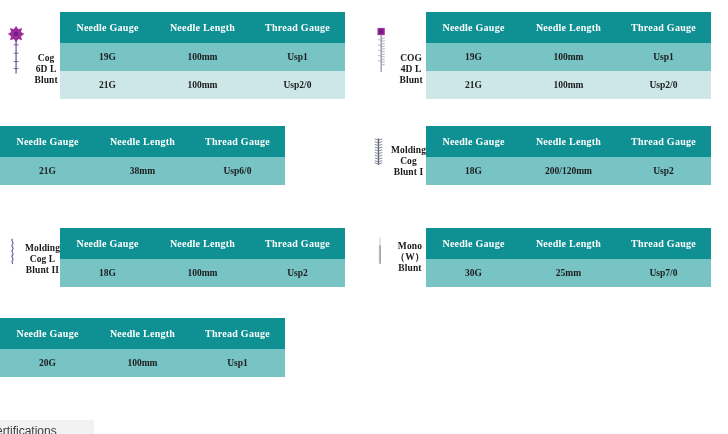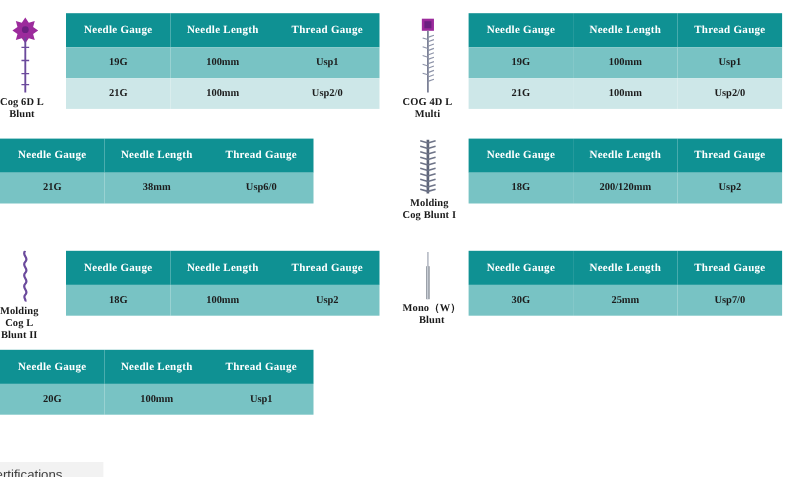--- a/index.html
+++ b/index.html
@@ -27,22 +27,22 @@
     position: absolute;
     display: flex;
     flex-direction: row;
     align-items: flex-start;
   }
 
   .product-figure {
     width: 60px;
     flex: 0 0 60px;
     display: flex;
-    flex-direction: column;
-    align-items: flex-start;
+    flex-direction: row;
+    align-items: flex-end;
   }
 
   .needle-art {
     display: block;
   }
 
   .product-label {
     text-align: center;
     font-family: "Liberation Serif", serif;
     font-size: 9.5px;
@@ -185,21 +185,21 @@
           <g stroke="#8d93a8" stroke-width="1.0" fill="none">
             <line x1="23" y1="24" x2="18.2" y2="22.5"></line>
               <line x1="23" y1="32" x2="18.2" y2="30.5"></line>
             <line x1="23" y1="40" x2="18.2" y2="38.5"></line>
               <line x1="23" y1="48" x2="18.2" y2="46.5"></line>
             <line x1="23" y1="56" x2="18.2" y2="54.5"></line>
           </g>
         </g>
       </svg>
       <div class="product-label">COG 4D L
-Multi</div>
+Blunt</div>
     </div>
     <table class="spec-table">
       <colgroup>
           <col class="col-1">
           <col class="col-2">
           <col class="col-3">
         </colgroup>
       <thead>
         <tr>
           <th>Needle Gauge</th>

